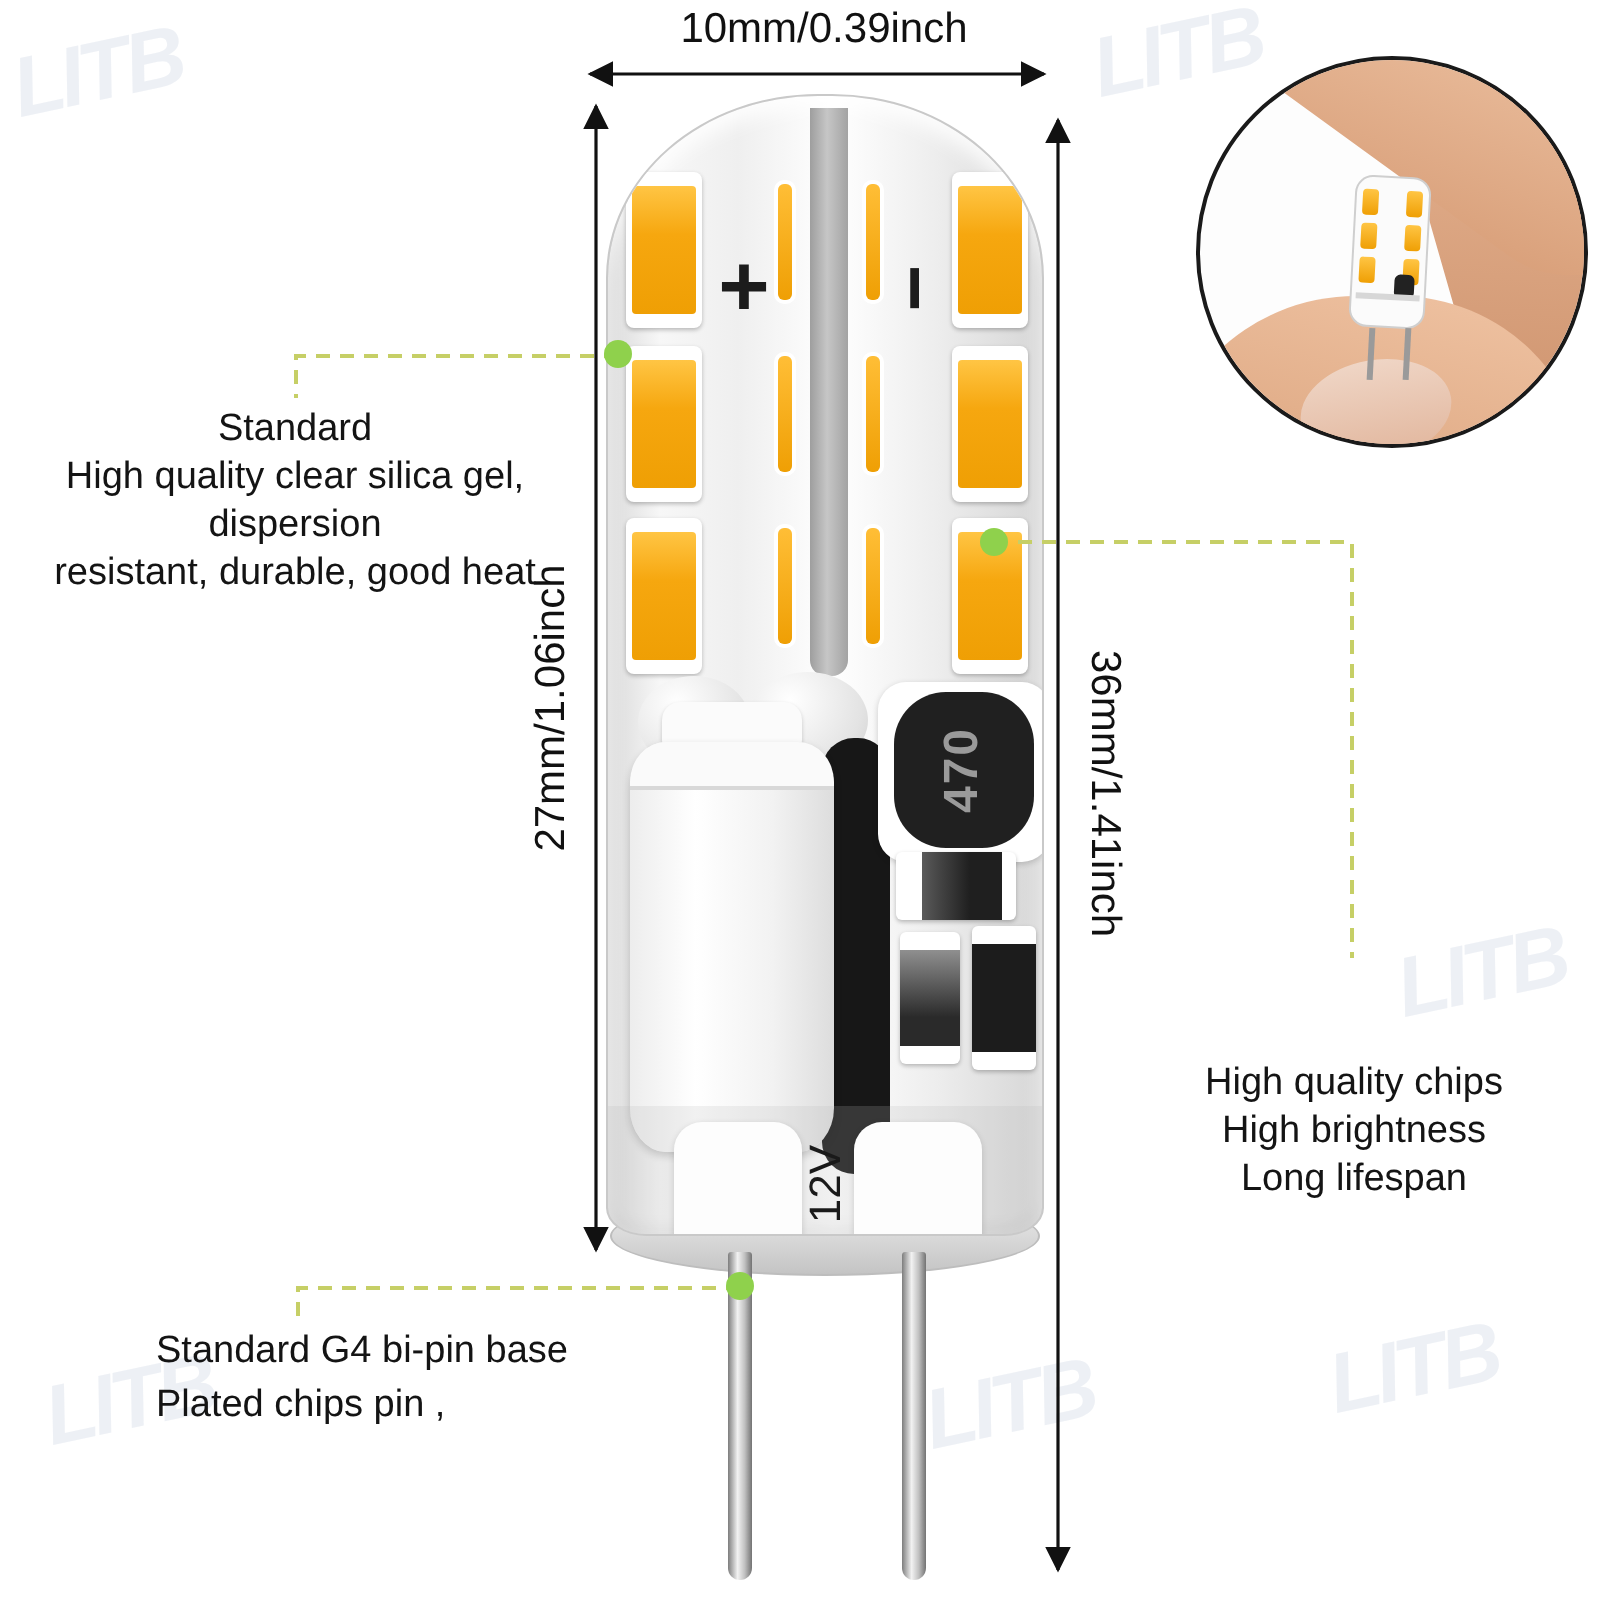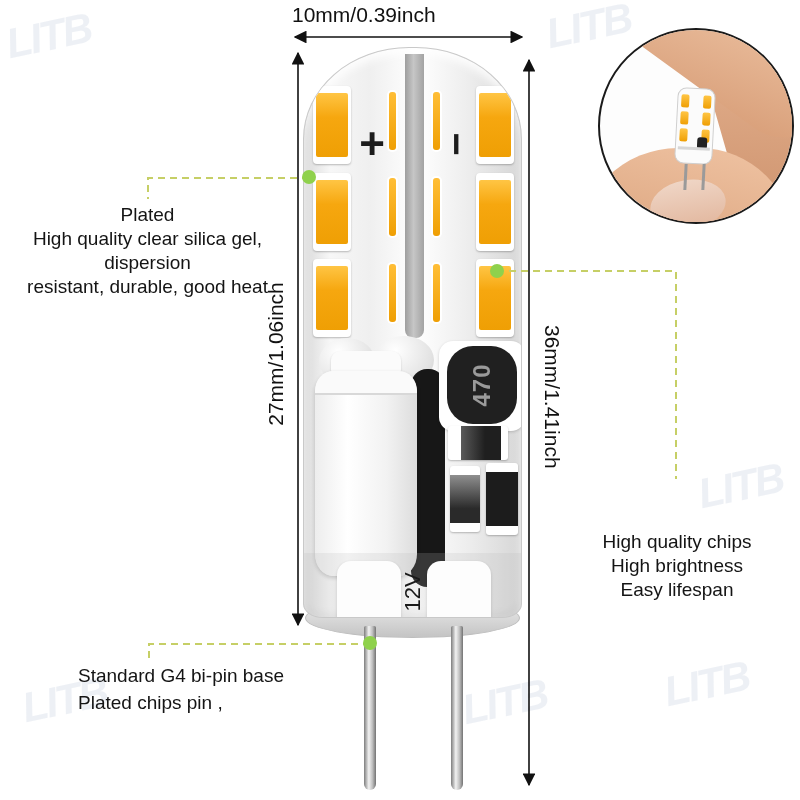--- a/index.html
+++ b/index.html
@@ -182,35 +182,35 @@
 
     <polyline points="309,178 148,178 148,199" fill="none" stroke="#c6cf66" stroke-width="2" stroke-dasharray="7 5"></polyline>
     <polyline points="497,271 676,271 676,479" fill="none" stroke="#c6cf66" stroke-width="2" stroke-dasharray="7 5"></polyline>
     <polyline points="370,644 149,644 149,660" fill="none" stroke="#c6cf66" stroke-width="2" stroke-dasharray="7 5"></polyline>
 
     <circle cx="309" cy="177" r="7" fill="#8fd14c"></circle>
     <circle cx="497" cy="271" r="7" fill="#8fd14c"></circle>
     <circle cx="370" cy="643" r="7" fill="#8fd14c"></circle>
   </svg>
 
-  <div class="dim-label" style="left:292px;top:3px;width:240px;text-align:left;">10mm/0.39inch</div>
+  <div class="dim-label" style="left:292px;top:3px;width:240px;text-align:center;">10mm/0.39inch</div>
   <div class="dim-label rot-ccw" style="left:171px;top:342px;width:210px;text-align:center;">27mm/1.06inch</div>
   <div class="dim-label vert-cw" style="left:540px;top:325px;height:210px;">36mm/1.41inch</div>
 
   <div class="txt center" style="left:5px;top:203px;width:285px;">
-    <div>Plated</div>
+    <div>Standard</div>
     <div>High quality clear silica gel,</div>
     <div>dispersion</div>
     <div>resistant, durable, good heat</div>
   </div>
 
   <div class="txt center" style="left:567px;top:483px;width:220px;margin-top:47px;">
     <div>High quality chips</div>
     <div>High brightness</div>
-    <div>Easy lifespan</div>
+    <div>Long lifespan</div>
   </div>
 
   <div class="txt" style="left:78px;top:662px;width:270px;line-height:27px;">
     <div>Standard G4 bi-pin base</div>
     <div>Plated chips pin ,</div>
   </div>
 
   <div class="inset">
     <div class="finger-right"></div>
     <div class="finger-top"></div>

